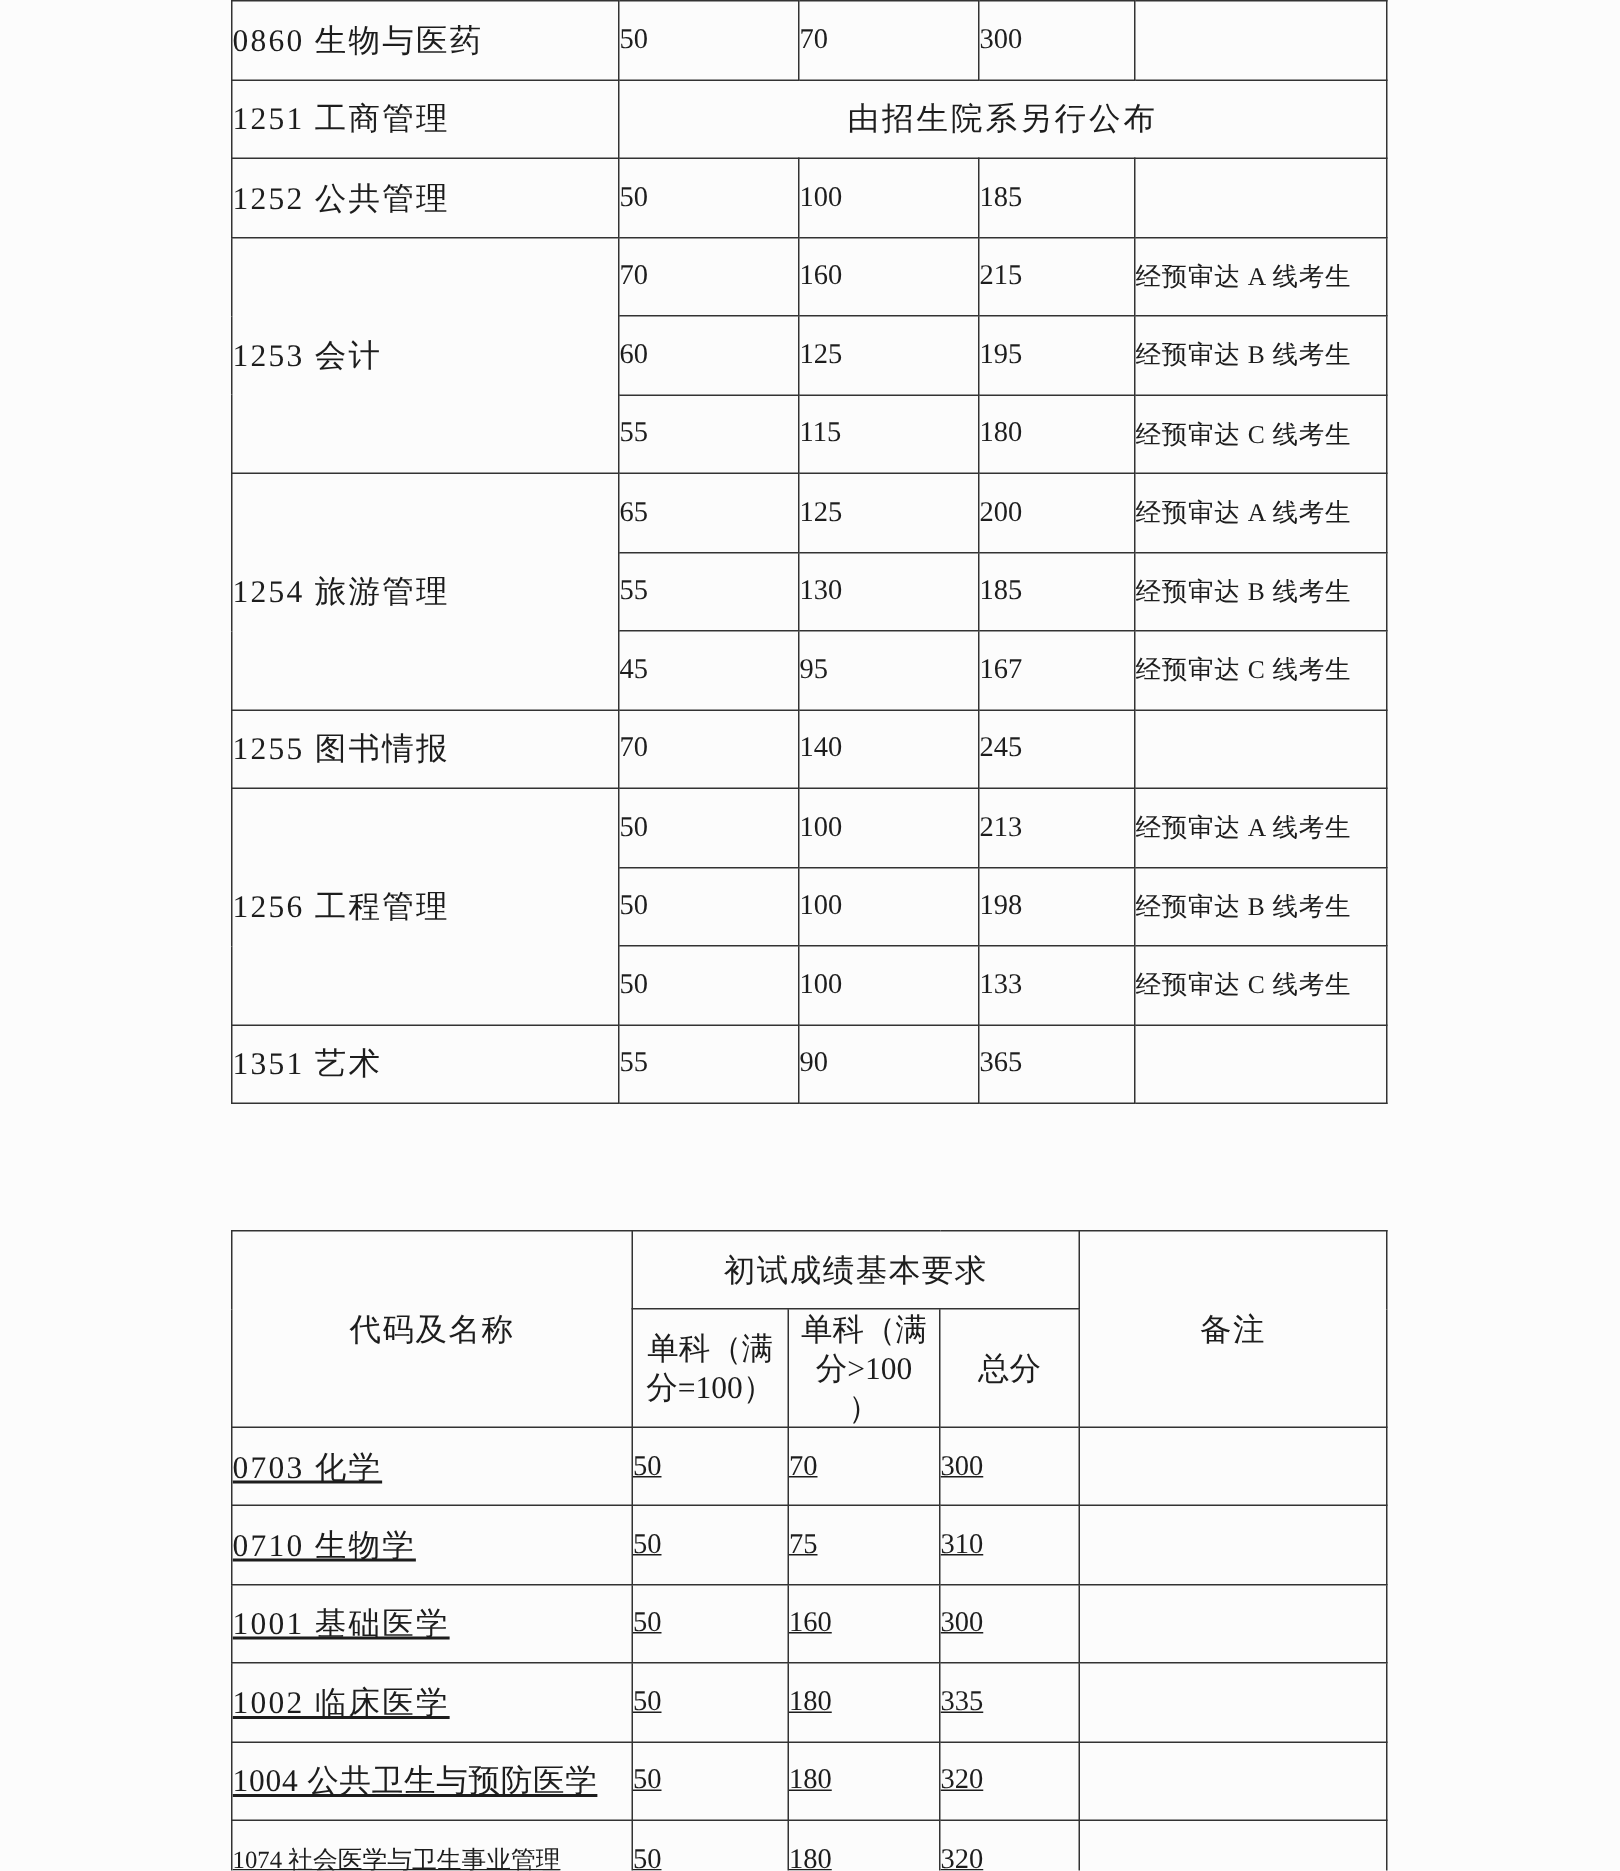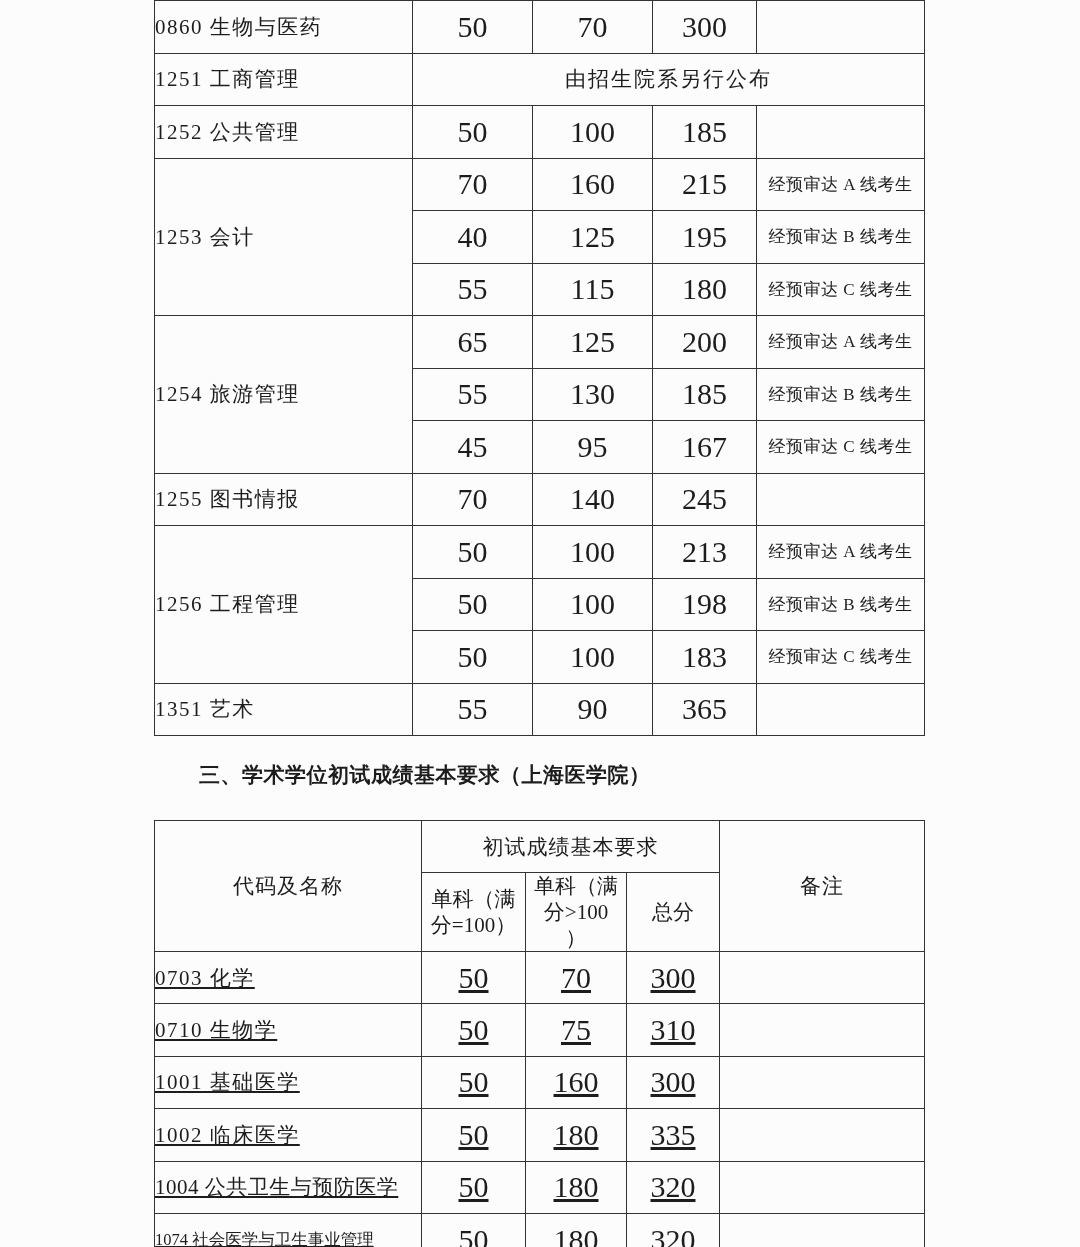--- a/index.html
+++ b/index.html
@@ -34,25 +34,24 @@
   .t1{left:154px;top:0;width:770px;}
   .t1 tr{height:52.5px;}
   td.name{
     text-align:left;
     padding-left:9px;
     font-size:21px;
     letter-spacing:1.5px;
     white-space:nowrap;
   }
   td.num{
-    text-align:center;
-    font-size:30px;
+    text-align:left;
+    font-size:19px;
   }
   td.remark{
-    text-align:center;
     font-size:17px;
     letter-spacing:.5px;
     white-space:nowrap;
   }
   td.merged{
     text-align:center;
     font-size:21px;
     letter-spacing:2px;
     margin-left:23px;
   }
@@ -124,21 +123,21 @@
       </tr>
 
       <tr>
         <td class="name" rowspan="3">1253 会计</td>
         <td class="num">70</td>
         <td class="num">160</td>
         <td class="num">215</td>
         <td class="remark">经预审达 A 线考生</td>
       </tr>
       <tr>
-        <td class="num">40</td>
+        <td class="num">60</td>
         <td class="num">125</td>
         <td class="num">195</td>
         <td class="remark">经预审达 B 线考生</td>
       </tr>
       <tr>
         <td class="num">55</td>
         <td class="num">115</td>
         <td class="num">180</td>
         <td class="remark">经预审达 C 线考生</td>
       </tr>
@@ -180,35 +179,34 @@
       </tr>
       <tr>
         <td class="num">50</td>
         <td class="num">100</td>
         <td class="num">198</td>
         <td class="remark">经预审达 B 线考生</td>
       </tr>
       <tr>
         <td class="num">50</td>
         <td class="num">100</td>
-        <td class="num">183</td>
+        <td class="num">133</td>
         <td class="remark">经预审达 C 线考生</td>
       </tr>
 
       <tr>
         <td class="name">1351 艺术</td>
         <td class="num">55</td>
         <td class="num">90</td>
         <td class="num">365</td>
         <td class="remark"></td>
       </tr>
     </tbody>
   </table>
 
-  <div class="heading">三、学术学位初试成绩基本要求（上海医学院）</div>
 
   <table class="doc t2">
     <colgroup>
       <col style="width:267px">
         <col style="width:104px">
         <col style="width:101px">
         <col style="width:93px">
         <col style="width:205px">
     </colgroup>
     <tbody>

